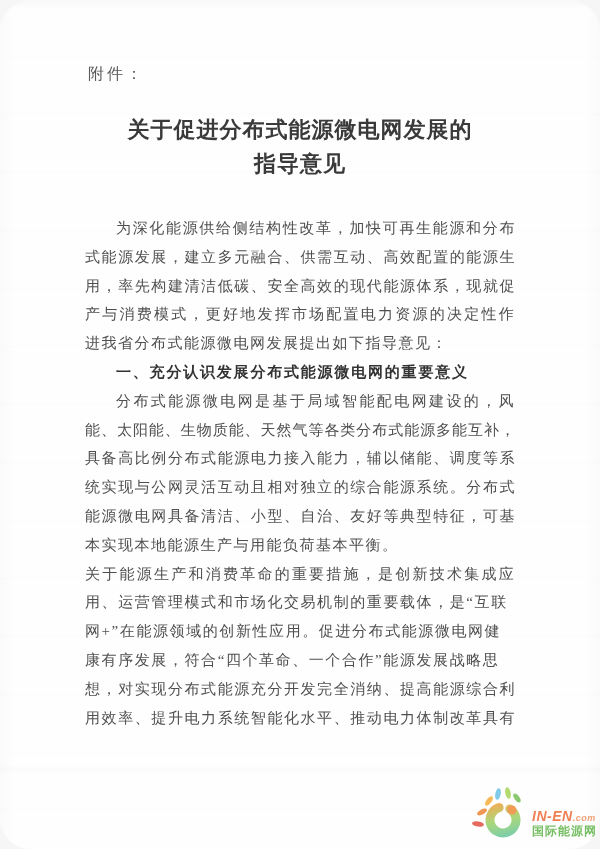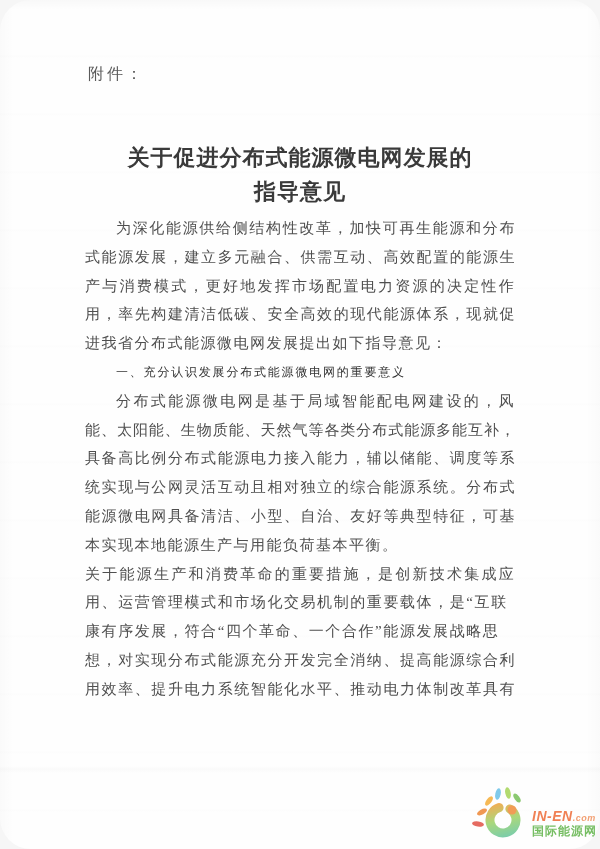--- a/index.html
+++ b/index.html
@@ -26,36 +26,36 @@
   }
   .attachment{
     position:absolute;left:88px;top:64px;
     font-size:16px;color:#5a5a5a;letter-spacing:3px;
   }
   .title{
     position:absolute;left:0;top:113px;width:600px;
     text-align:center;
     font-family:"Liberation Sans","DejaVu Sans",sans-serif;
     font-weight:bold;color:#3a3a3a;
-    font-size:22px;line-height:34px;letter-spacing:1px;margin-top:28px;
+    font-size:22px;line-height:34px;letter-spacing:1px;
   }
   .doc-body{
     position:absolute;left:85px;top:214px;width:431px;
     font-size:15px;color:#4f4f4f;
   }
   .line{
     height:28.8px;line-height:28.8px;
     white-space:nowrap;text-align:left;
   }
   .line.indent{text-indent:31px;}
   .line.left{letter-spacing:1.5px;}
   .line.bold{
     font-family:"Liberation Sans","DejaVu Sans",sans-serif;
-    font-weight:normal;color:#333333;
-    font-size:12px;letter-spacing:1.8px;
+    font-weight:bold;color:#333333;
+    font-size:15px;letter-spacing:1.8px;
   }
   
   .logo{
     position:absolute;right:3px;bottom:8px;
     display:flex;align-items:flex-end;
     opacity:.88;
     justify-content:center;
   }
   .logo-mark{display:block;margin-right:2px;}
   .logo-text{display:flex;flex-direction:column;line-height:1;padding-bottom:4px;}
@@ -81,32 +81,33 @@
 
   <div class="title">
     <div>关于促进分布式能源微电网发展的</div>
     <div>指导意见</div>
   </div>
 
   <div class="doc-body">
 
   <div class="line indent" style="letter-spacing: 1.67px;">为深化能源供给侧结构性改革，加快可再生能源和分布</div>
       <div class="line" style="letter-spacing: 1.58px;">式能源发展，建立多元融合、供需互动、高效配置的能源生</div>
+      <div class="line" style="letter-spacing: 1.58px;">用，率先构建清洁低碳、安全高效的现代能源体系，现就促</div>
       <div class="line" style="letter-spacing: 2.24px;">产与消费模式，更好地发挥市场配置电力资源的决定性作</div>
-      <div class="line" style="letter-spacing: 1.58px;">用，率先构建清洁低碳、安全高效的现代能源体系，现就促</div>
       <div class="line left">进我省分布式能源微电网发展提出如下指导意见：</div>
       <div class="line indent bold left">一、充分认识发展分布式能源微电网的重要意义</div>
       <div class="line indent" style="letter-spacing: 2.39px;">分布式能源微电网是基于局域智能配电网建设的，风</div>
       <div class="line" style="letter-spacing: 0.96px;">能、太阳能、生物质能、天然气等各类分布式能源多能互补，</div>
       <div class="line" style="letter-spacing: 1.58px;">具备高比例分布式能源电力接入能力，辅以储能、调度等系</div>
       <div class="line" style="letter-spacing: 1.58px;">统实现与公网灵活互动且相对独立的综合能源系统。分布式</div>
       <div class="line" style="letter-spacing: 1.58px;">能源微电网具备清洁、小型、自治、友好等典型特征，可基</div>
       <div class="line left">本实现本地能源生产与用能负荷基本平衡。</div>
       <div class="line" style="letter-spacing: 2.24px;">关于能源生产和消费革命的重要措施，是创新技术集成应</div>
       <div class="line" style="letter-spacing: 1.58px;">用、运营管理模式和市场化交易机制的重要载体，是“互联</div>
+      <div class="line" style="letter-spacing: 1.58px;">网+”在能源领域的创新性应用。促进分布式能源微电网健</div>
       <div class="line" style="letter-spacing: 1.58px;">康有序发展，符合“四个革命、一个合作”能源发展战略思</div>
       <div class="line" style="letter-spacing: 1.58px;">想，对实现分布式能源充分开发完全消纳、提高能源综合利</div>
       <div class="line" style="letter-spacing: 1.58px;">用效率、提升电力系统智能化水平、推动电力体制改革具有</div>
     </div>
 
   <div class="logo">
     <svg class="logo-mark" width="58" height="58" viewBox="0 0 58 58">
       <defs>
         <linearGradient id="swirlGrad" x1="1" y1="0" x2="0" y2="1">
           <stop offset="0" stop-color="#f4a13b"></stop>

